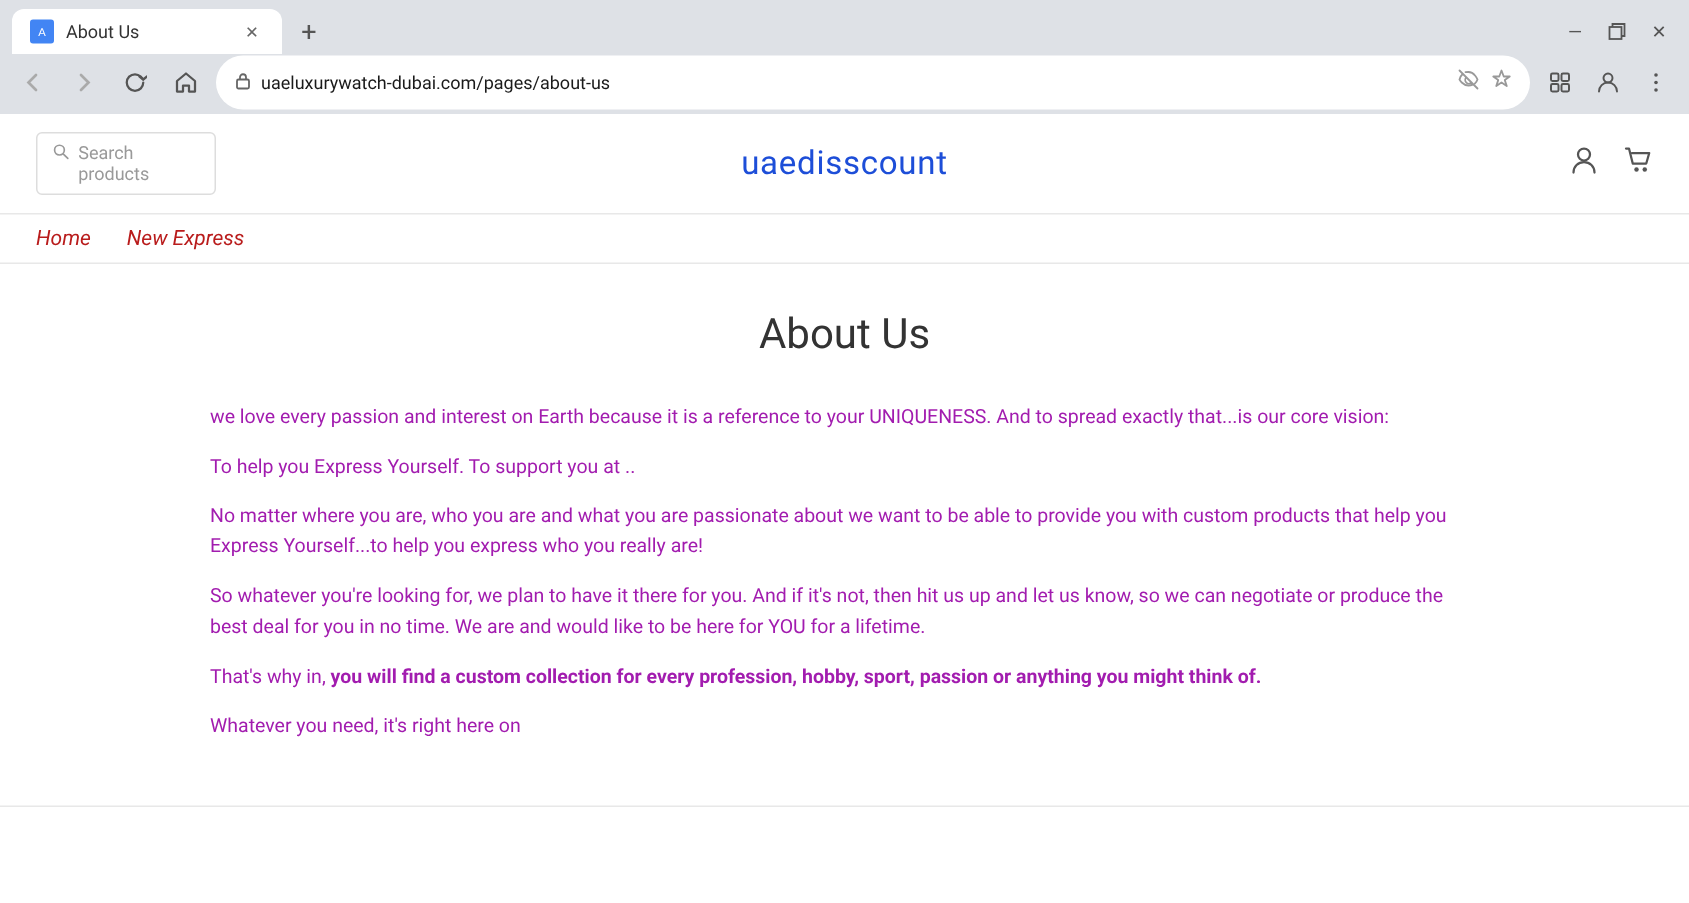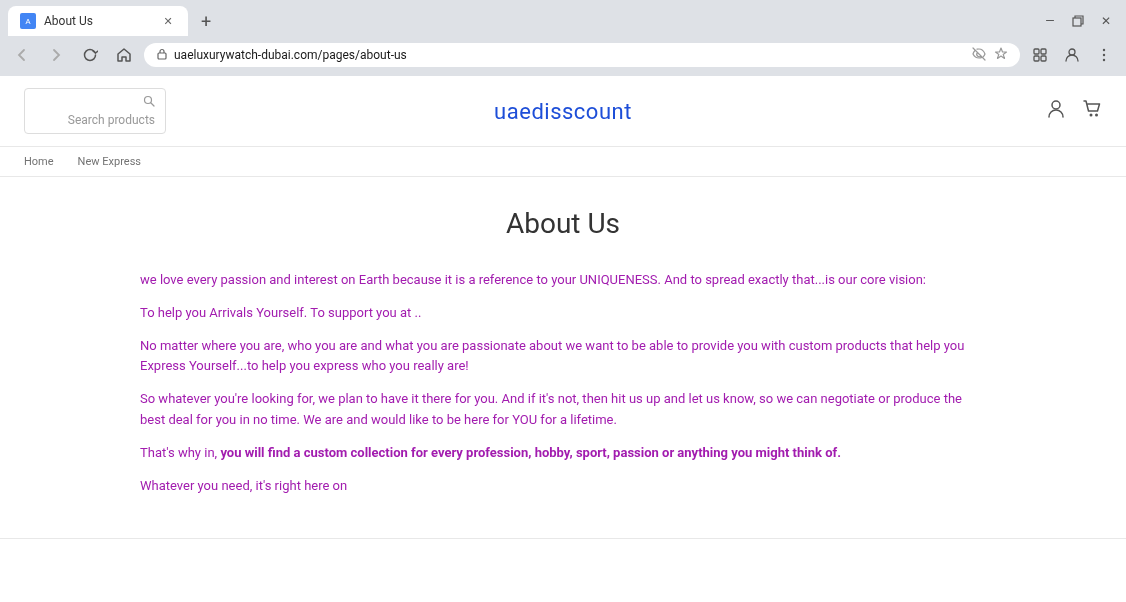--- a/index.html
+++ b/index.html
@@ -109,21 +109,21 @@
       font-size: 14px;
     }
     .nav-btn.disabled { color: #aaa; cursor: default; }
     .url-bar {
       flex: 1;
       display: flex;
       align-items: center;
       background: #fff;
       border-radius: 20px;
       padding: 0 12px;
-      height: 24px;
+      height: 36px;
       font-size: 12px;
       color: #333;
       gap: 6px;
     }
     .url-lock {
       color: #666;
       font-size: 11px;
     }
     .url-text {
       flex: 1;
@@ -163,29 +163,28 @@
     
     .site-header {
       display: flex;
       align-items: center;
       padding: 12px 24px;
       border-bottom: 1px solid #e8e8e8;
       position: relative;
     }
     .search-box {
       display: flex;
-      align-items: flex-end;
+      align-items: flex-start;
       border: 1px solid #ddd;
       border-radius: 4px;
       padding: 6px 10px;
-      width: 142px;
+      width: 120px;
       gap: 6px;
       font-size: 12px;
       color: #999;
-      flex-direction: column;
     }
     .search-icon-small {
       font-size: 12px;
       color: #999;
     }
     .site-logo {
       position: absolute;
       left: 50%;
       transform: translateX(-50%);
       font-size: 22px;
@@ -207,24 +206,25 @@
 
     
     .site-nav {
       display: flex;
       align-items: center;
       padding: 8px 24px;
       border-bottom: 1px solid #e8e8e8;
       gap: 24px;
     }
     .nav-link {
-      font-size: 11px;
-      color: #737373;
+      font-size: 14px;
+      color: #b91c1c;
       text-decoration: none;
       cursor: pointer;
+      font-style: italic;
     }
 
     
     .main-content {
       padding: 20px 140px 30px 140px;
     }
     .page-title {
       text-align: center;
       font-size: 28px;
       font-weight: 400;
@@ -381,21 +381,21 @@
 
   <div class="site-nav">
     <a class="nav-link">Home</a>
     <a class="nav-link">New Express</a>
   </div>
 
   <div class="main-content">
     <h1 class="page-title">About Us</h1>
 
     <p class="content-block">we love every passion and interest on Earth because it is a reference to your UNIQUENESS. And to spread exactly that...is our core vision:</p>
-    <p class="content-block">To help you Arrivals Yourself. To support you at ..</p>
+    <p class="content-block">To help you Express Yourself. To support you at ..</p>
     <p class="content-block">No matter where you are, who you are and what you are passionate about we want to be able to provide you with custom products that help you Express Yourself...to help you express who you really are!</p>
     <p class="content-block">So whatever you're looking for, we plan to have it there for you. And if it's not, then hit us up and let us know, so we can negotiate or produce the best deal for you in no time. We are and would like to be here for YOU for a lifetime.</p>
     <p class="content-block">
       <span>That's why in, </span><strong>you will find a custom collection for every profession, hobby, sport, passion or anything you might think of.</strong>
     </p>
     <p class="content-block">Whatever you need, it's right here on</p>
   </div>
 
   <div class="subscribe-section">
     

